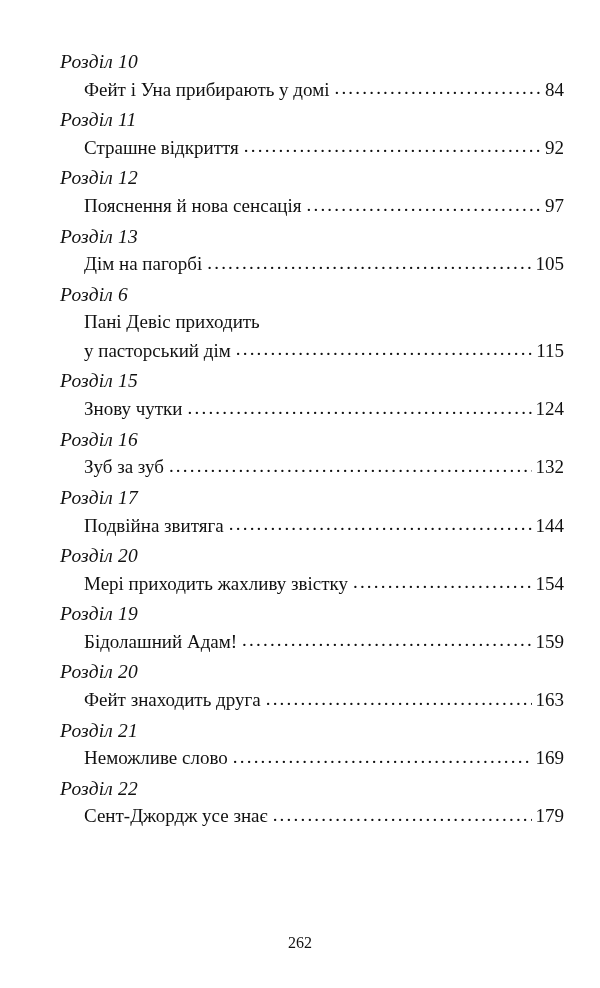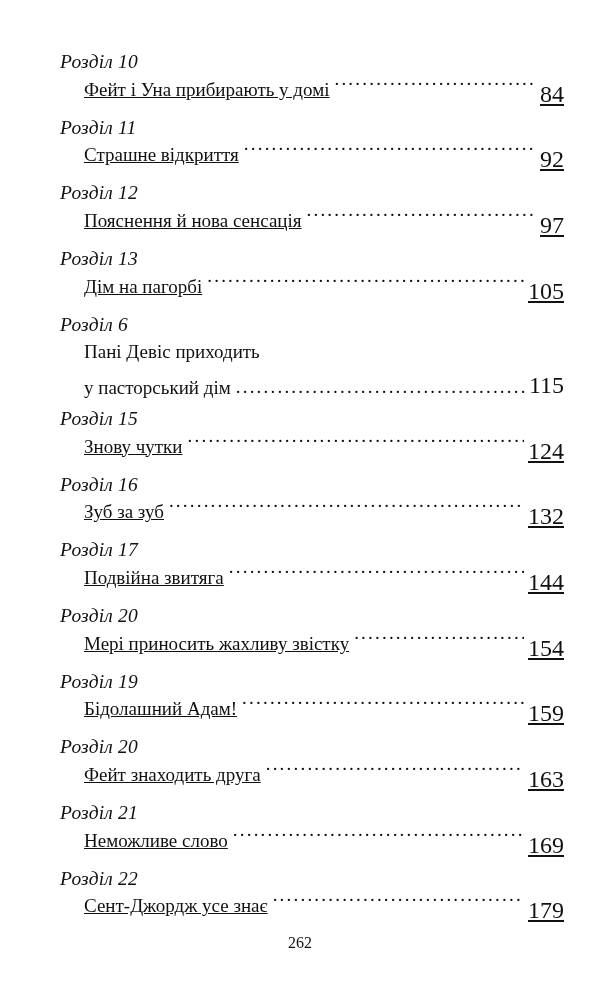--- a/index.html
+++ b/index.html
@@ -33,26 +33,25 @@
   .chapter-label {
     font-style: italic;
     font-size: 19.5px;
     line-height: 1.42;
     letter-spacing: 0.2px;
     padding-left: 8px;
     white-space: nowrap;
   }
   .title-row {
     display: flex;
-    align-items: flex-start;
+    align-items: flex-end;
     padding-left: 32px;
     font-size: 19px;
     line-height: 1.5;
     white-space: nowrap;
-    text-decoration: underline;
   }
   .title-text {
     flex: 0 0 auto;
     padding-right: 5px;
   }
   .leader {
     flex: 1 1 auto;
     position: relative;
     height: 1em;
     overflow: hidden;
@@ -64,21 +63,21 @@
     bottom: 0.08em;
     letter-spacing: 2.2px;
     font-size: 19px;
     color: #111111;
     white-space: nowrap;
   }
   .page-num {
     flex: 0 0 auto;
     padding-left: 4px;
     text-align: right;
-    font-size: 24px;
+    font-size: 19px;
   }
   
   .title-block {
     padding-left: 32px;
     font-size: 19px;
     line-height: 1.5;
   }
   .title-block .line1 {
     white-space: nowrap;
   }
@@ -175,21 +174,21 @@
       <div class="title-row">
         <span class="title-text">Подвійна звитяга</span>
         <span class="leader"></span>
         <span class="page-num">144</span>
       </div>
     </div>
 
     <div class="entry">
       <div class="chapter-label">Розділ 20</div>
       <div class="title-row">
-        <span class="title-text">Мері приносить жахливу звістку</span>
+        <span class="title-text">Мері приходить жахливу звістку</span>
         <span class="leader"></span>
         <span class="page-num">154</span>
       </div>
     </div>
 
     <div class="entry">
       <div class="chapter-label">Розділ 19</div>
       <div class="title-row">
         <span class="title-text">Бідолашний Адам!</span>
         <span class="leader"></span>

